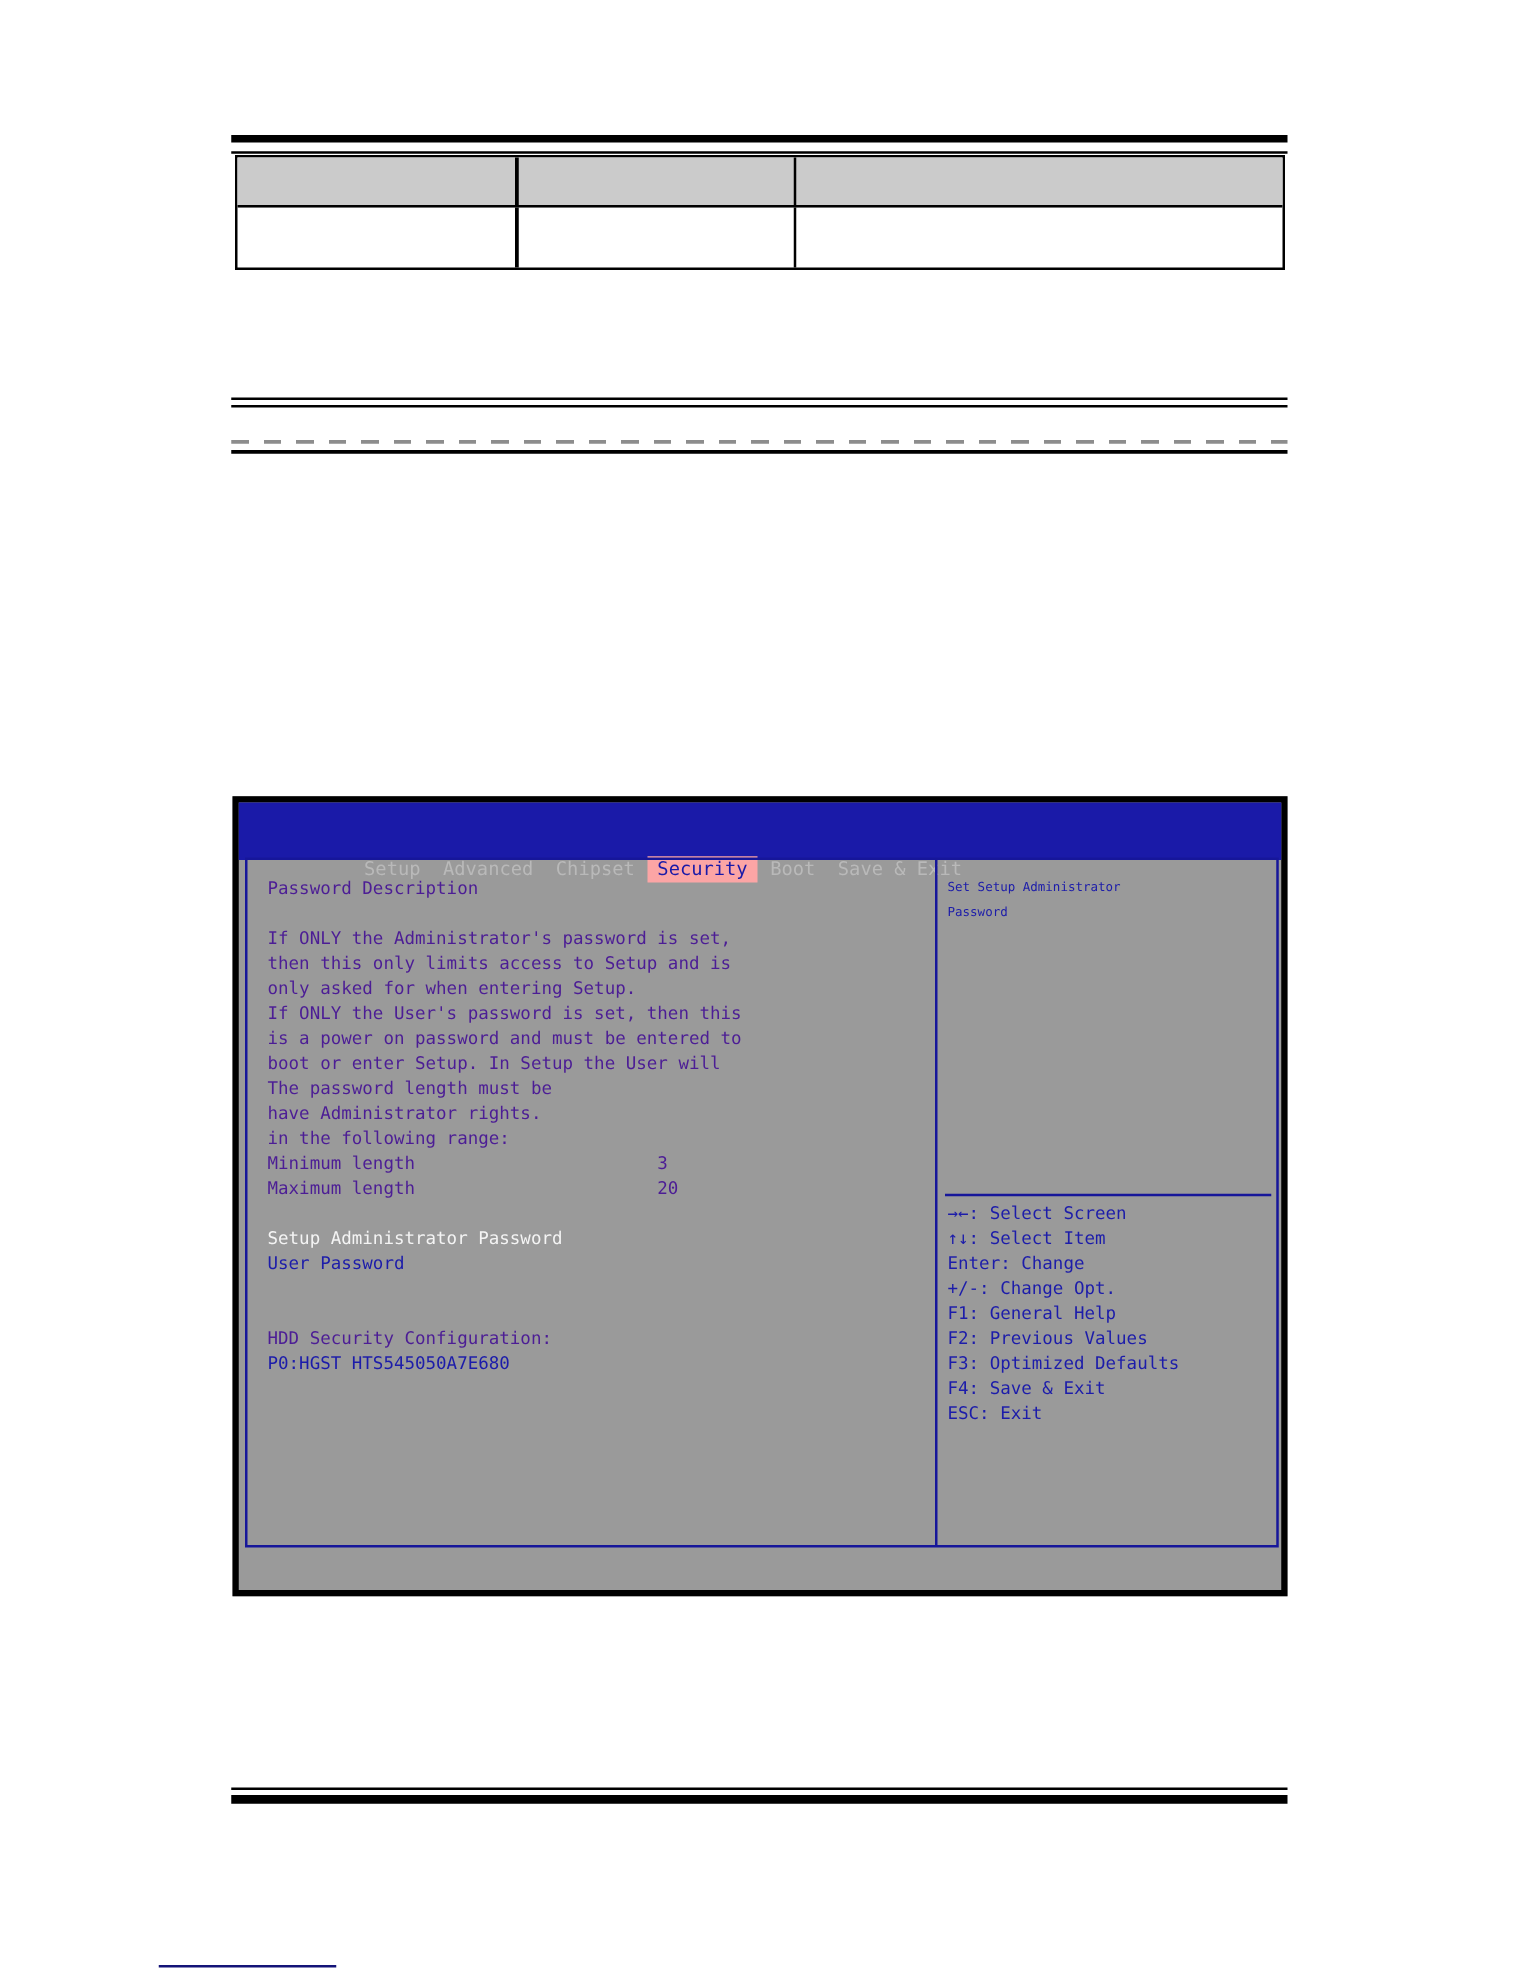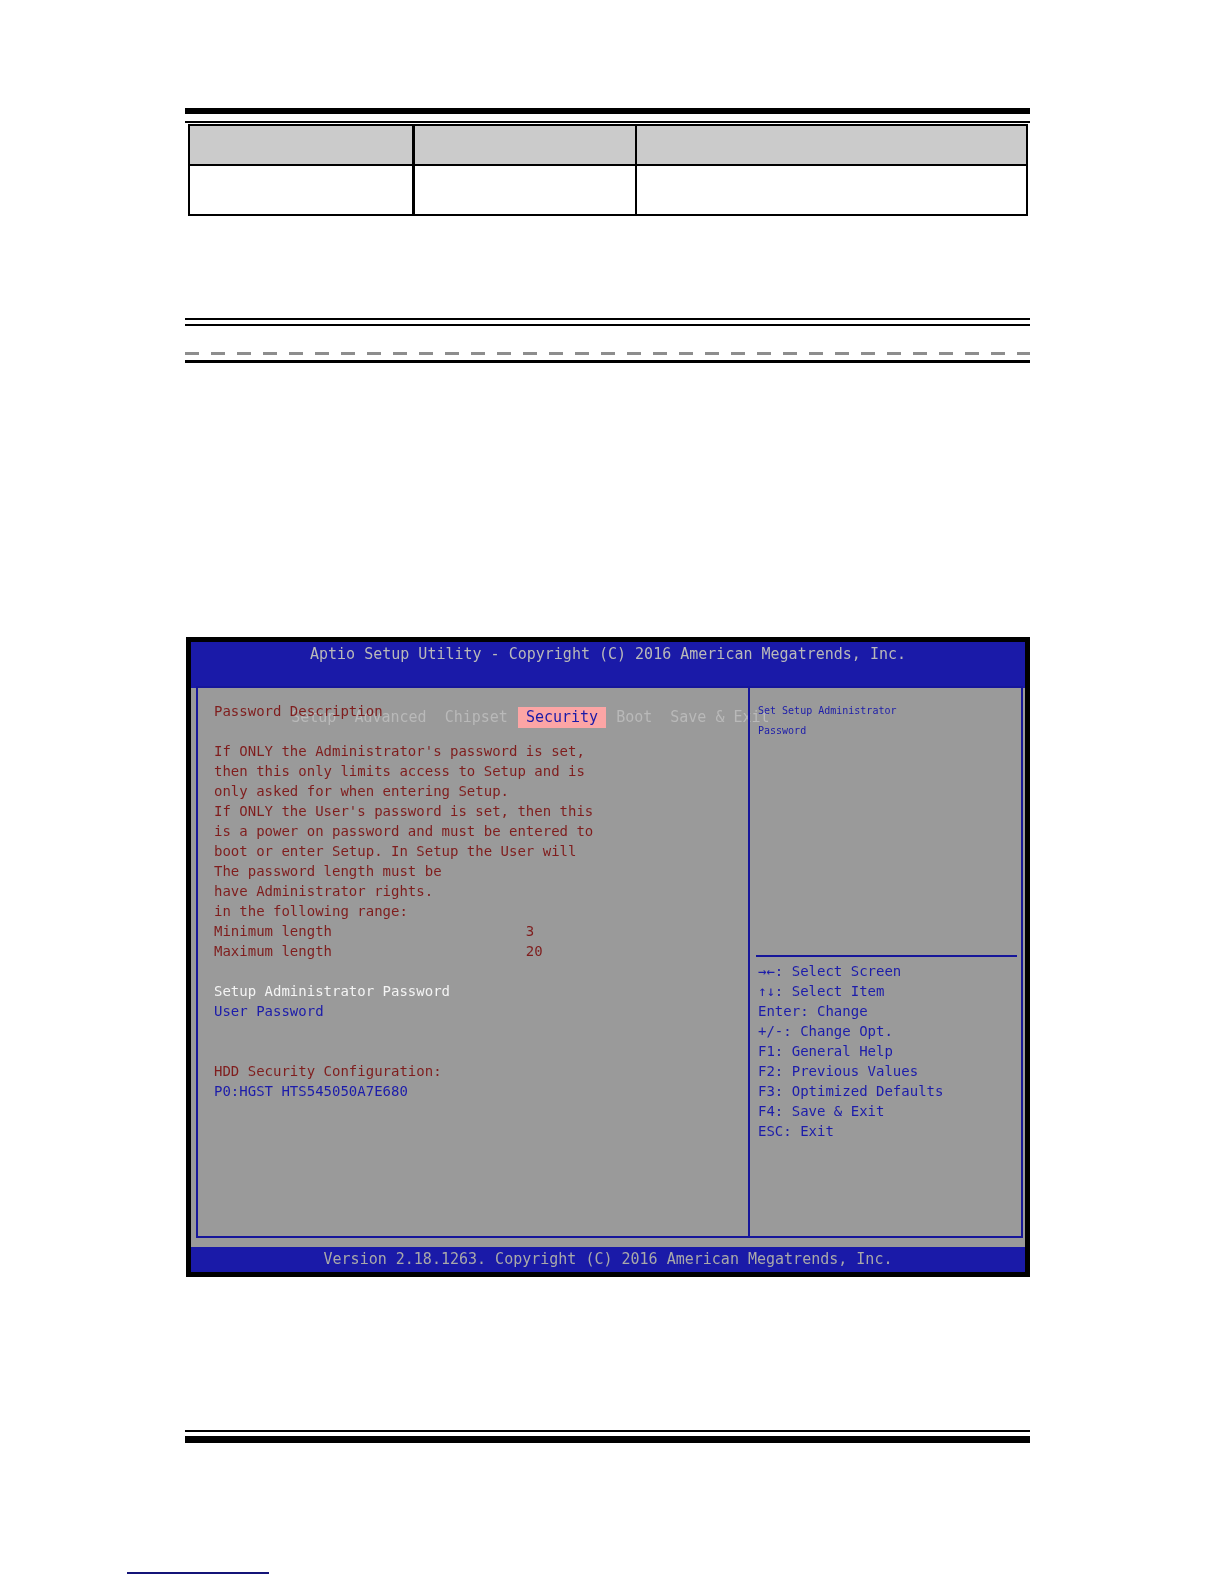--- a/index.html
+++ b/index.html
@@ -39,21 +39,21 @@
               letter-spacing:0;}
   .bios-tabs{margin-top:1px;padding-left:20px;font-size:15px;line-height:21px;color:#b9b9b9;
              white-space:pre;}
   .bios-tab{display:inline-block;padding:0 8px;margin-right:2px;}
   .bios-tab.active{background:#fca5a5;color:#1a1aa8;}
 
   .bios-box{position:absolute;left:5px;top:44px;width:827px;height:552px;
             border:2px solid #16169a;box-sizing:border-box;display:flex;}
   .bios-left{width:552px;border-right:2px solid #16169a;box-sizing:border-box;
              padding:13px 0 0 16px;}
-  .bios-line{height:20px;font-size:14px;line-height:20px;color:#7f1d1d;white-space:pre;}
+  .bios-line{height:20px;font-size:14px;line-height:20px;color:#4c1d95;white-space:pre;}
   .bios-line.c-white{color:#f4f4f4;}
   .bios-line.c-blue{color:#1c1caa;}
   .bios-right{flex:1;position:relative;padding:13px 0 0 8px;}
   .bios-help-line{height:20px;font-size:10px;line-height:20px;color:#1c1caa;white-space:pre;}
   .bios-right-divider{position:absolute;left:6px;right:4px;top:267px;height:2px;background:#16169a;}
   .bios-hotkeys{position:absolute;left:8px;top:273px;right:1px;}
   .bios-hotkey{height:20px;font-size:14px;line-height:20px;color:#1c1caa;white-space:pre;}
 
   .bios-footer{position:absolute;left:0;bottom:0;width:100%;height:25px;background:#1a1aa8;
                text-align:center;font-size:15px;line-height:25px;color:#a9a9a9;}
@@ -81,21 +81,20 @@
 
   <div class="abs rule double-rule-a"></div>
   <div class="abs rule double-rule-b"></div>
   <div class="abs dashed-rule"></div>
   <div class="abs rule solid-rule-mid"></div>
 
   <div class="abs bios">
     <div class="bios-inner">
 
       <div class="bios-header">
-        <div class="bios-title">Aptio Setup Utility - Copyright (C) 2016 American Megatrends, Inc.</div>
         <div class="bios-tabs">
           
         <span class="bios-tab">Setup</span><span class="bios-tab">Advanced</span><span class="bios-tab">Chipset</span><span class="bios-tab active">Security</span><span class="bios-tab">Boot</span><span class="bios-tab">Save &amp; Exit</span></div>
       </div>
 
       <div class="bios-box">
         <div class="bios-left">
 
         <div class="bios-line c-dark">Password Description</div>
             <div class="bios-line c-dark"></div>
@@ -130,23 +129,20 @@
               <div class="bios-hotkey">+/-: Change Opt.</div>
               <div class="bios-hotkey">F1: General Help</div>
               <div class="bios-hotkey">F2: Previous Values</div>
               <div class="bios-hotkey">F3: Optimized Defaults</div>
               <div class="bios-hotkey">F4: Save &amp; Exit</div>
               <div class="bios-hotkey">ESC: Exit</div>
             </div>
         </div>
       </div>
 
-      <div class="bios-footer">
-        <span>Version 2.18.1263. Copyright (C) 2016 American Megatrends, Inc.</span>
-      </div>
 
     </div>
   </div>
 
   <div class="abs rule rule-thin-bottom"></div>
   <div class="abs rule rule-thick-bottom"></div>
   <div class="abs footer-navy-line"></div>
 
 </div>
 

